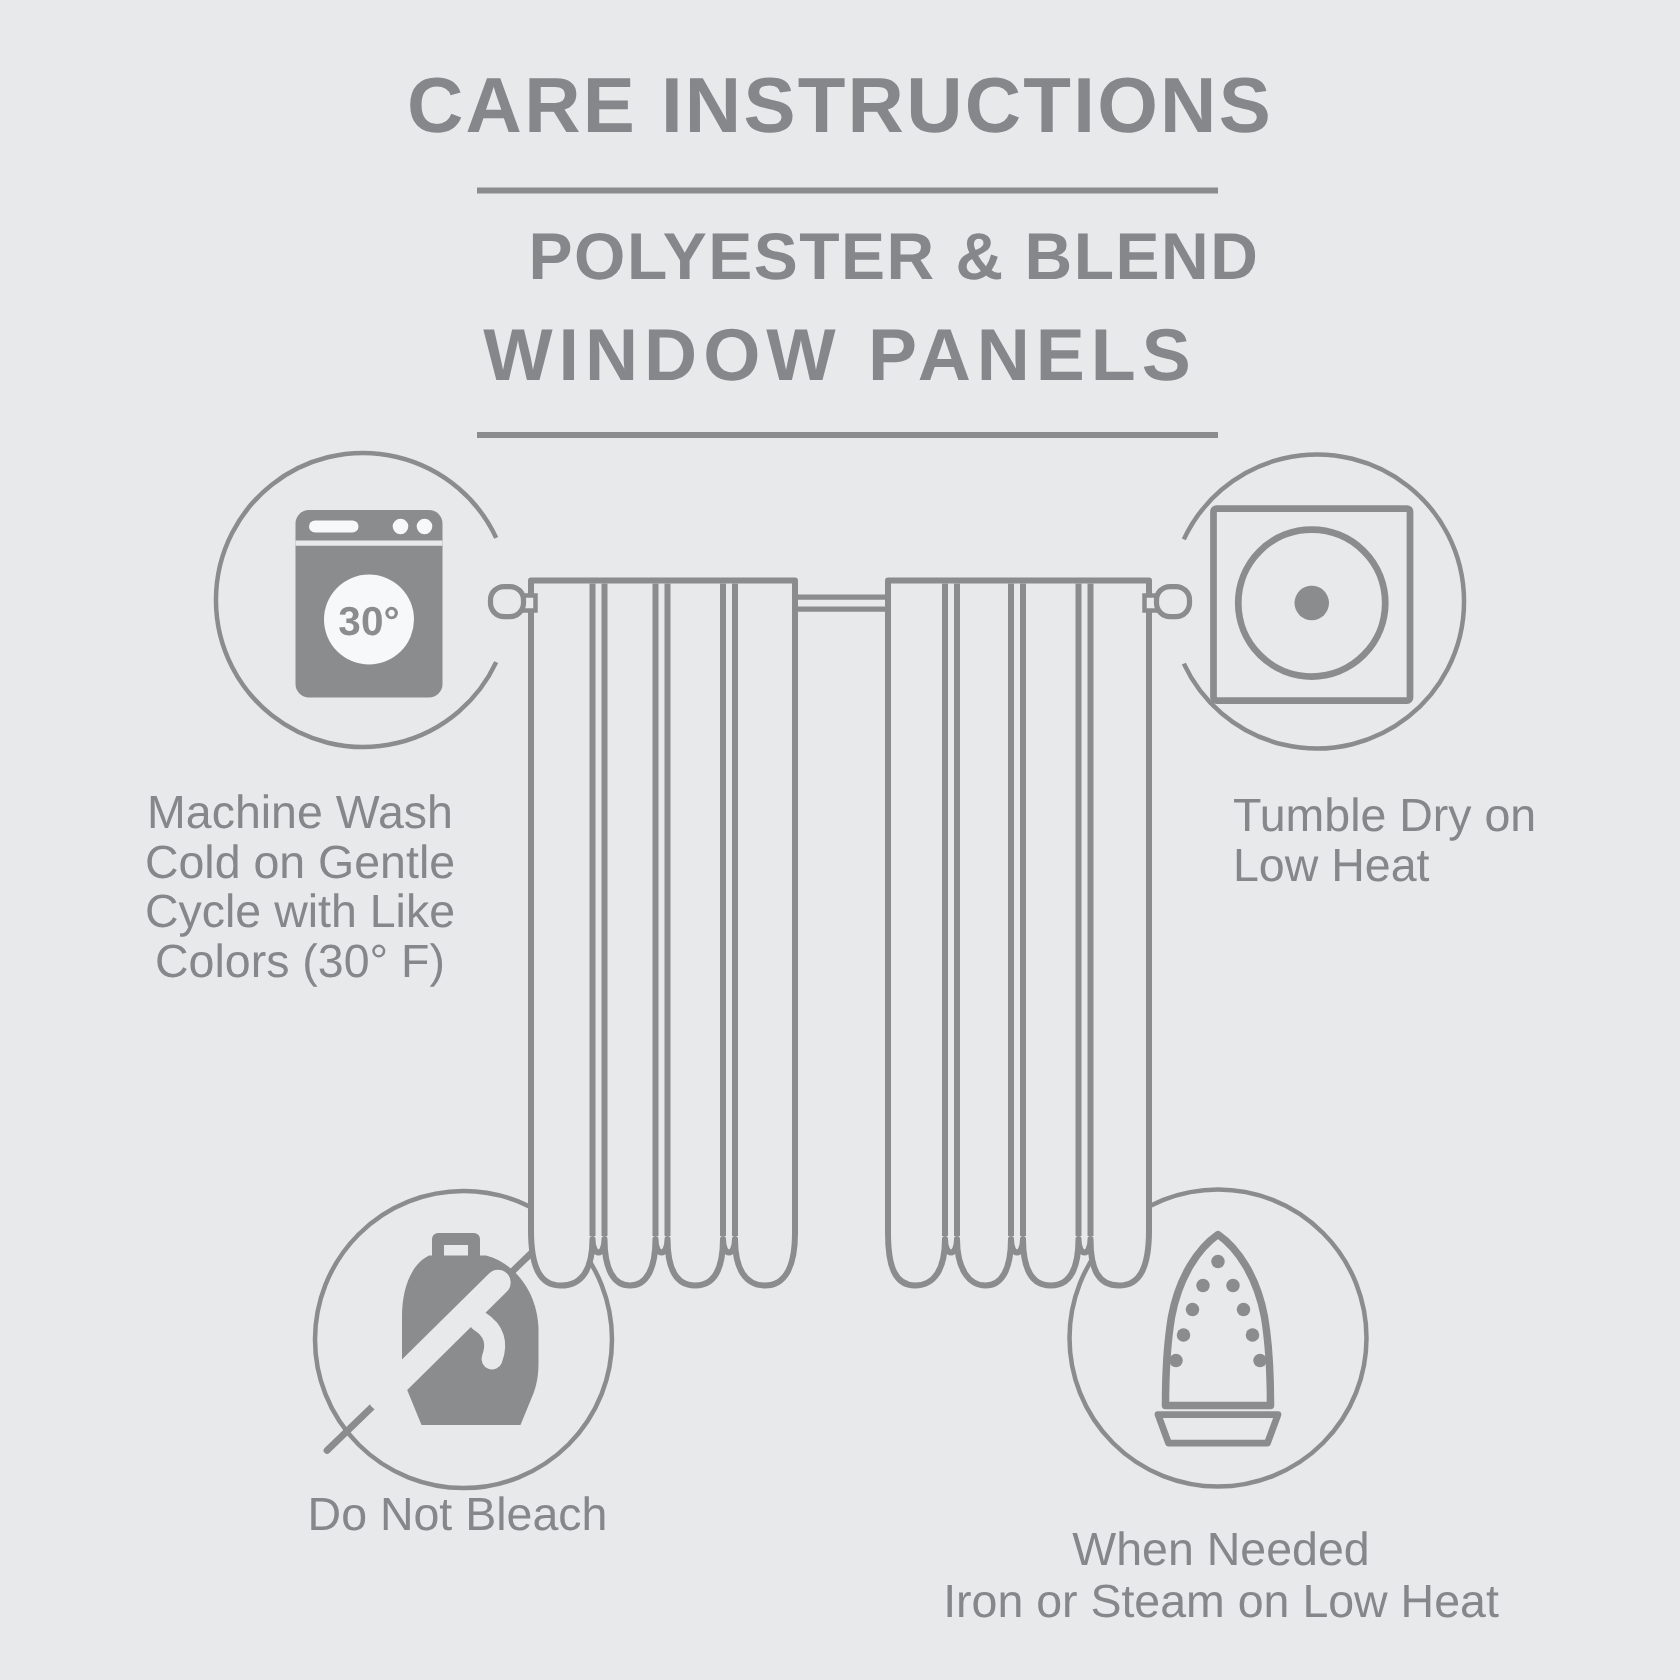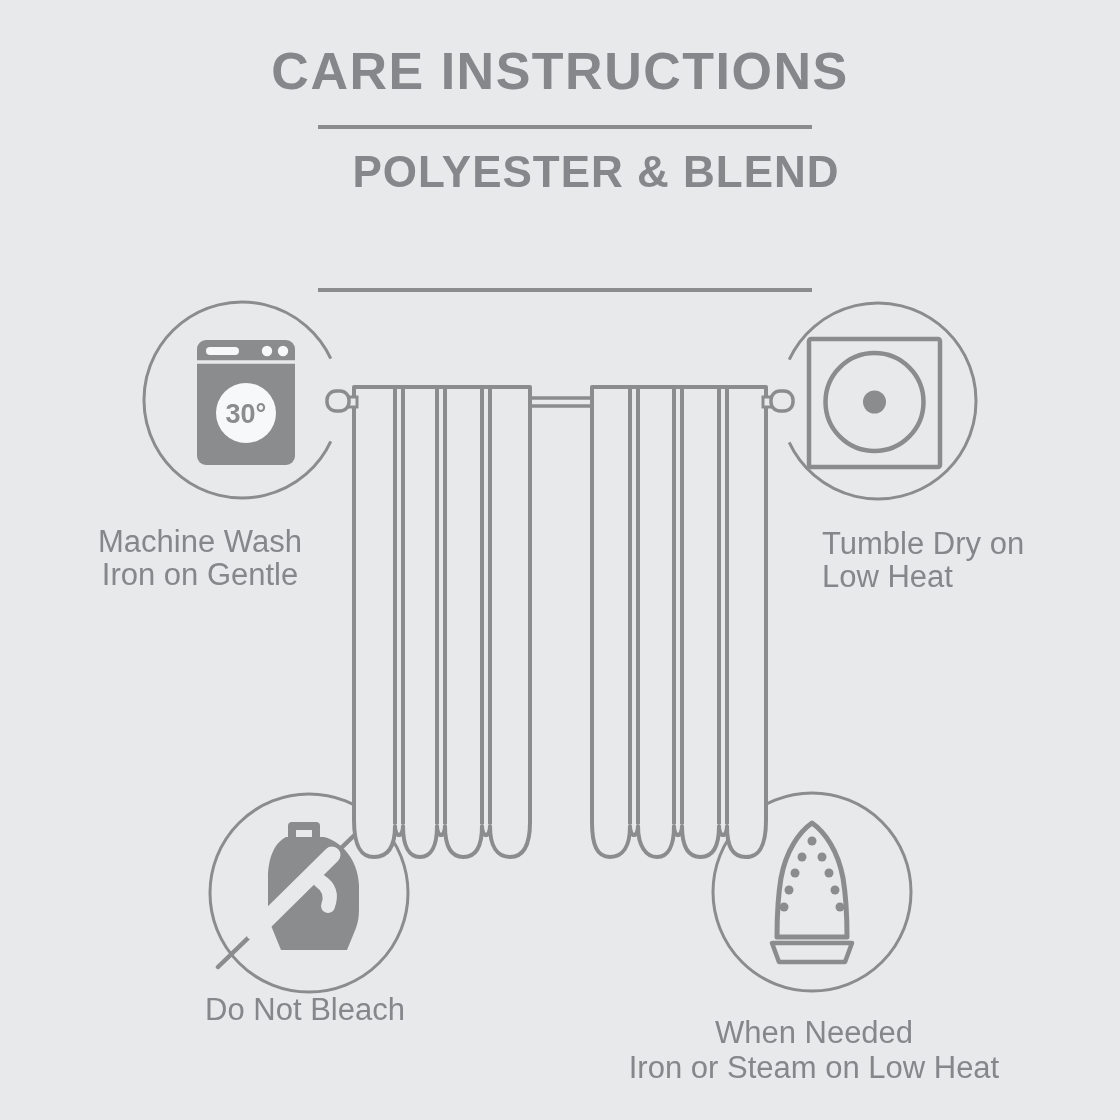--- a/index.html
+++ b/index.html
@@ -35,20 +35,21 @@
   .cap-iron{left:593px;top:1015px;width:442px;text-align:center;line-height:35px;}
 </style>
 </head>
 <body>
 
 <div class="stage">
 
   <div class="hdr title">CARE INSTRUCTIONS</div>
   <div class="divider d1"></div>
   <div class="hdr sub1">POLYESTER &amp; BLEND</div>
+  <div class="hdr sub2">WINDOW PANELS</div>
   <div class="divider d2"></div>
 
   <svg class="illus" width="1120" height="1120" viewBox="0 0 1120 1120">
 
     <g stroke="#8A8C8E" stroke-width="3" fill="none">
       <path d="M 330.8,441.4 A 98 98 0 1 1 330.8,358.6"></path>
       <path d="M 789.2,359.6 A 98 98 0 1 1 789.2,442.4"></path>
       <circle cx="309" cy="893" r="99"></circle>
       <circle cx="812" cy="892" r="99"></circle>
     </g>
@@ -134,21 +135,23 @@
         <circle cx="789" cy="890" r="4.5"></circle>
           <circle cx="835" cy="890" r="4.5"></circle>
         <circle cx="784" cy="907" r="4.5"></circle>
           <circle cx="840" cy="907" r="4.5"></circle>
       </g>
     </g>
   </svg>
 
   <div class="caption cap-wash">
     <div>Machine Wash</div>
-    <div>Iron on Gentle</div>
+    <div>Cold on Gentle</div>
+    <div>Cycle with Like</div>
+    <div>Colors (30° F)</div>
   </div>
 
   <div class="caption cap-dry">
     <div>Tumble Dry on</div>
     <div>Low Heat</div>
   </div>
 
   <div class="caption cap-bleach">
     <div>Do Not Bleach</div>
   </div>

